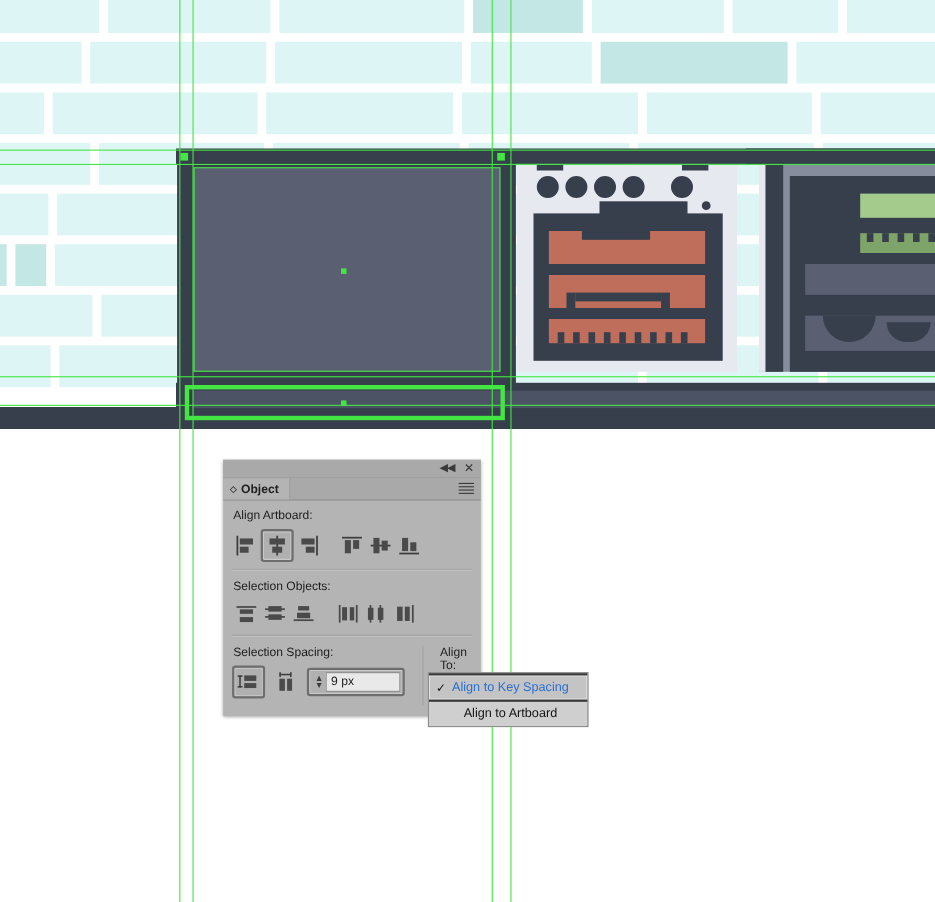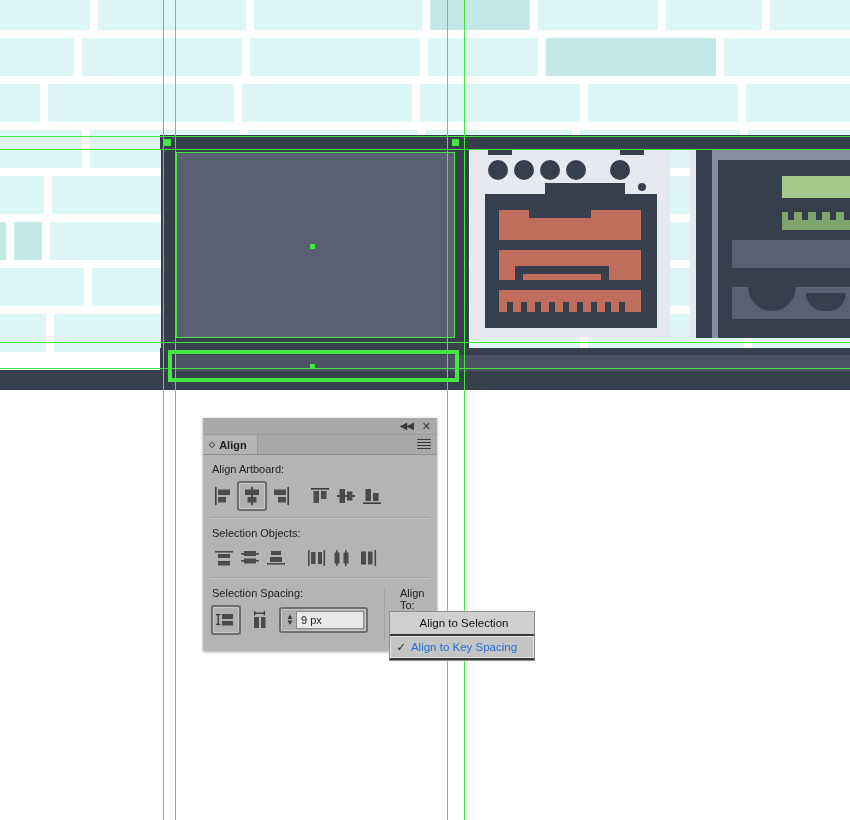--- a/index.html
+++ b/index.html
@@ -286,21 +286,21 @@
 <div id="alignPanel">
 
   <div id="panelTitlebar">
     <span class="titlebtn" id="collapseBtn">◀◀</span>
     <span class="titlebtn" id="closeBtn">✕</span>
   </div>
 
   <div id="panelTabsRow">
     <div id="alignTab">
       <span id="alignTabDiamond">◇</span>
-      <span>Align</span>
+      <span>Object</span>
     </div>
     <div id="panelMenuIcon">
       <div></div>
         <div></div>
         <div></div>
         <div></div>
     </div>
   </div>
 
   <div id="panelBody">
@@ -453,21 +453,21 @@
           <svg width="9" height="9" viewBox="0 0 9 9">
               <path d="M1 3 L4.5 6.5 L8 3" stroke="#3d3d3d" stroke-width="1.4" fill="none"></path>
             </svg>
         </div>
       </div>
     </div>
   </div>
 </div>
 
 <div id="alignToMenu">
-  <div class="menuItem">
-    <span class="chk"></span>
-    <span class="mlabel">Align to Selection</span>
-  </div>
   <div class="menuItem selected">
     <span class="chk">✓</span>
     <span class="mlabel">Align to Key Spacing</span>
   </div>
+  <div class="menuItem">
+    <span class="chk"></span>
+    <span class="mlabel">Align to Artboard</span>
+  </div>
 </div>
 
 </body></html>

